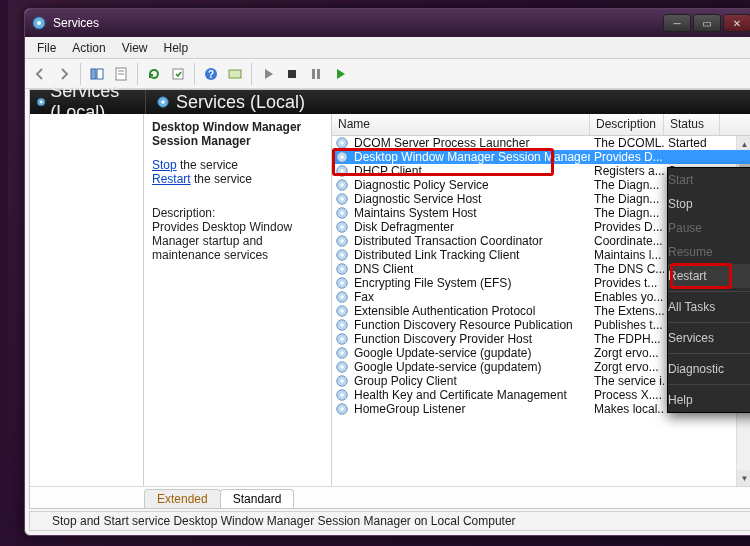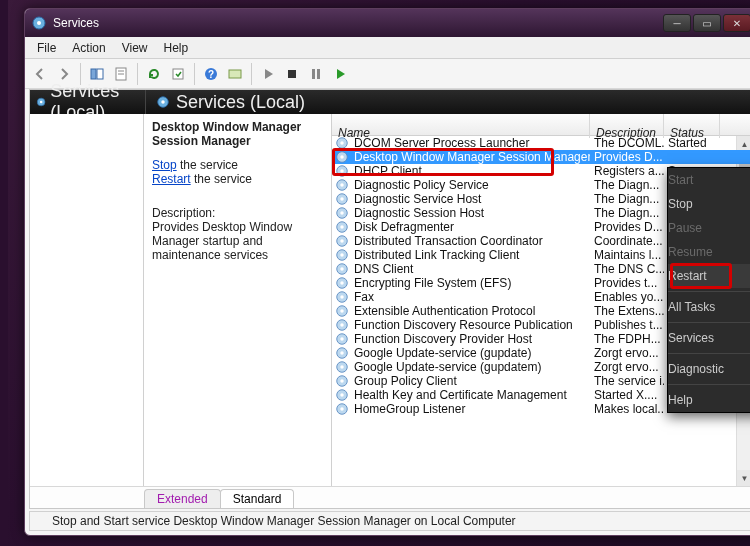--- a/index.html
+++ b/index.html
@@ -33,40 +33,40 @@
   .content { flex:1; display:flex; min-height:0; }
   .nav { width:114px; border-right:1px solid #d0d0d0; background:#fff; padding:4px; font-size:12px; }
 
   .detail { width:188px; border-right:1px solid #d0d0d0; padding:6px 8px; font-size:12px; color:#222; }
   .detail .dtitle { font-weight:600; margin-bottom:10px; }
   .detail a { color:#0645c8; text-decoration:underline; cursor:pointer; }
   .detail .desc { margin-top:20px; }
 
   .grid { flex:1; display:flex; flex-direction:column; min-width:0; }
   .cols { height:22px; background:linear-gradient(#fdfdfd,#ececec); border-bottom:1px solid #d0d0d0; display:flex; font-size:12px; color:#222; }
-  .col { padding:12px 6px; border-right:1px solid #d8d8d8; overflow:hidden; white-space:nowrap;font-style:italic; }
+  .col { padding:3px 6px; border-right:1px solid #d8d8d8; overflow:hidden; white-space:nowrap; }
   .c-name{ flex:0 0 258px; } .c-desc{ flex:0 0 74px; } .c-stat{ flex:0 0 56px; }
   .rows { flex:1; overflow:hidden; position:relative; }
   .row { display:flex; align-items:center; height:14px; font-size:12px; color:#111; padding-left:2px; }
   .row .ricon { width:16px; height:16px; margin-right:4px; flex:none; display:flex; align-items:center; justify-content:center; }
   .row .rname { flex:0 0 236px; white-space:nowrap; overflow:hidden; }
   .row .rdesc { flex:0 0 74px; white-space:nowrap; overflow:hidden; padding-left:4px; }
   .row .rstat { flex:0 0 56px; white-space:nowrap; overflow:hidden; padding-left:4px; }
   .row.sel { background:#3399ff; color:#fff; }
   .row.sel .rdesc, .row.sel .rstat { color:#fff; }
   .row.hilite { position:relative; }
   .row.hilite::after { content:""; position:absolute; left:0; top:-2px; width:216px; height:22px; border:3px solid #d40000; border-radius:3px; pointer-events:none; }
 
   .scroll { position:absolute; right:0; top:0; bottom:0; width:16px; background:#f0f0f0; border-left:1px solid #ddd; }
   .scroll .arr { height:16px; background:#e8e8e8; display:flex; align-items:center; justify-content:center; font-size:8px; color:#555; }
   .scroll .thumb { position:absolute; left:2px; right:2px; top:18px; height:110px; background:#c8c8c8; border-radius:2px; }
 
   .tabs { height:22px; border-top:1px solid #d8d8d8; display:flex; align-items:flex-end; padding-left:114px; font-size:12px; background:#fdfdfd; }
   .tab { padding:2px 12px; border:1px solid #c8c8c8; border-bottom:none; background:#fff; margin-right:-1px; border-radius:4px 4px 0 0; }
-  .tab.inactive { background:#eee; color:#a21caf; }
+  .tab.inactive { background:#eee; color:#a16207; }
 
   .status { position:absolute; left:4px; right:4px; bottom:4px; height:20px; background:#f4f4f4; border:1px solid #d0d0d0; font-size:12px; color:#222; padding:2px 22px; }
 
   
   .ctx { position:absolute; left:642px; top:158px; width:96px; background:#2c2c2c; color:#ccc; font-size:12px; border:1px solid #000; box-shadow:0 4px 12px rgba(0,0,0,.6); z-index:50; }
   .ctx .mi { padding:5px 0; white-space:nowrap; }
   .ctx .mi.dis { color:#6a6a6a; }
   .ctx .mi.sep { height:1px; background:#444; padding:0; margin:3px 0; }
   .ctx .mi.sub::after { content:"▸"; float:right; font-size:10px; color:#888; }
   .ctx .mi.sel { background:#3a3a3a; }
@@ -275,21 +275,21 @@
               <span class="rdesc">The Diagn...</span>
               <span class="rstat"></span>
             </div>
             <div class="row">
               <span class="ricon">
                 <svg width="14" height="14" viewBox="0 0 16 16">
                   <circle cx="8" cy="8" r="6" fill="#bcd8ef" stroke="#5a8ac0"></circle>
                   <circle cx="8" cy="8" r="2" fill="#fff"></circle>
                 </svg>
               </span>
-              <span class="rname">Diagnostic Session Host</span>
+              <span class="rname">Maintains System Host</span>
               <span class="rdesc">The Diagn...</span>
               <span class="rstat"></span>
             </div>
             <div class="row">
               <span class="ricon">
                 <svg width="14" height="14" viewBox="0 0 16 16">
                   <circle cx="8" cy="8" r="6" fill="#bcd8ef" stroke="#5a8ac0"></circle>
                   <circle cx="8" cy="8" r="2" fill="#fff"></circle>
                 </svg>
               </span>
@@ -419,21 +419,21 @@
               <span class="rstat">Started</span>
             </div>
             <div class="row">
               <span class="ricon">
                 <svg width="14" height="14" viewBox="0 0 16 16">
                   <circle cx="8" cy="8" r="6" fill="#bcd8ef" stroke="#5a8ac0"></circle>
                   <circle cx="8" cy="8" r="2" fill="#fff"></circle>
                 </svg>
               </span>
               <span class="rname">Health Key and Certificate Management</span>
-              <span class="rdesc">Started X....</span>
+              <span class="rdesc">Process X....</span>
               <span class="rstat"></span>
             </div>
             <div class="row">
               <span class="ricon">
                 <svg width="14" height="14" viewBox="0 0 16 16">
                   <circle cx="8" cy="8" r="6" fill="#bcd8ef" stroke="#5a8ac0"></circle>
                   <circle cx="8" cy="8" r="2" fill="#fff"></circle>
                 </svg>
               </span>
               <span class="rname">HomeGroup Listener</span>

